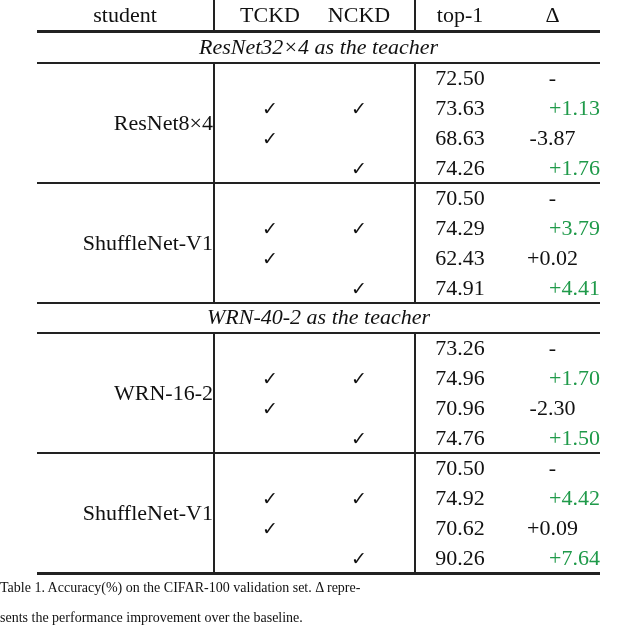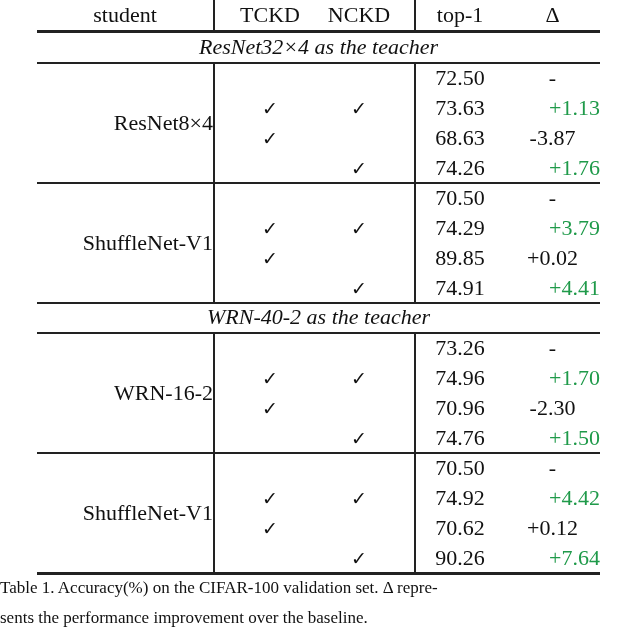--- a/index.html
+++ b/index.html
@@ -12,21 +12,21 @@
   .c-tckd { left:180px; width:90px;margin-left:8px; }
   .c-nckd { left:266px; width:112px; }
   .c-top1 { left:378px; width:90px; text-align:center; }
   .c-delta { left:468px; width:95px; }
   .vline { position:absolute; width:2px; background:#222; }
   .hline { position:absolute; left:0; width:563px; background:#222; }
   .section { position:absolute; left:0; width:563px; text-align:center; font-style:italic; font-size:22px; line-height:30px; height:30px; }
   .block { position:absolute; left:0; width:563px; height:120px; }
   .studentname { position:absolute; left:0; width:176px; top:0; height:120px; line-height:120px; text-align:right; font-size:22px; }
   .green { color:#1f9a4a;text-align:right; }
-  .caption { position:absolute; left:0; top:573px; width:640px; font-size:17px; line-height:30px; color:#111; }
+  .caption { position:absolute; left:0; top:573px; width:640px; font-size:14px; line-height:30px; color:#111; }
   .check { font-family:"DejaVu Sans", sans-serif; font-size:19px; }
 </style>
 </head>
 <body>
 
 <div class="tbl">
 
   <div class="row" style="position:absolute;top:0;left:0;width:563px;">
     <span class="cell c-student">student</span>
     <span class="cell c-tckd">TCKD</span>
@@ -84,21 +84,21 @@
     </div>
     <div class="row" style="position:absolute;top:30px;left:0;width:563px;">
       <span class="cell c-tckd check">✓</span>
       <span class="cell c-nckd check">✓</span>
       <span class="cell c-top1">74.29</span>
       <span class="cell c-delta green">+3.79</span>
     </div>
     <div class="row" style="position:absolute;top:60px;left:0;width:563px;">
       <span class="cell c-tckd check">✓</span>
       <span class="cell c-nckd check"></span>
-      <span class="cell c-top1">89.85</span>
+      <span class="cell c-top1">62.43</span>
       <span class="cell c-delta">+0.02</span>
     </div>
     <div class="row" style="position:absolute;top:90px;left:0;width:563px;">
       <span class="cell c-tckd check"></span>
       <span class="cell c-nckd check">✓</span>
       <span class="cell c-top1">74.91</span>
       <span class="cell c-delta green">+4.41</span>
     </div>
   </div>
   <div class="hline" style="top:302px;height:2px;"></div>
@@ -150,21 +150,21 @@
     <div class="row" style="position:absolute;top:30px;left:0;width:563px;">
       <span class="cell c-tckd check">✓</span>
       <span class="cell c-nckd check">✓</span>
       <span class="cell c-top1">74.92</span>
       <span class="cell c-delta green">+4.42</span>
     </div>
     <div class="row" style="position:absolute;top:60px;left:0;width:563px;">
       <span class="cell c-tckd check">✓</span>
       <span class="cell c-nckd check"></span>
       <span class="cell c-top1">70.62</span>
-      <span class="cell c-delta">+0.12</span>
+      <span class="cell c-delta">+0.09</span>
     </div>
     <div class="row" style="position:absolute;top:90px;left:0;width:563px;">
       <span class="cell c-tckd check"></span>
       <span class="cell c-nckd check">✓</span>
       <span class="cell c-top1">90.26</span>
       <span class="cell c-delta green">+7.64</span>
     </div>
   </div>
   <div class="hline" style="top:572px;height:3px;"></div>
 </div>

